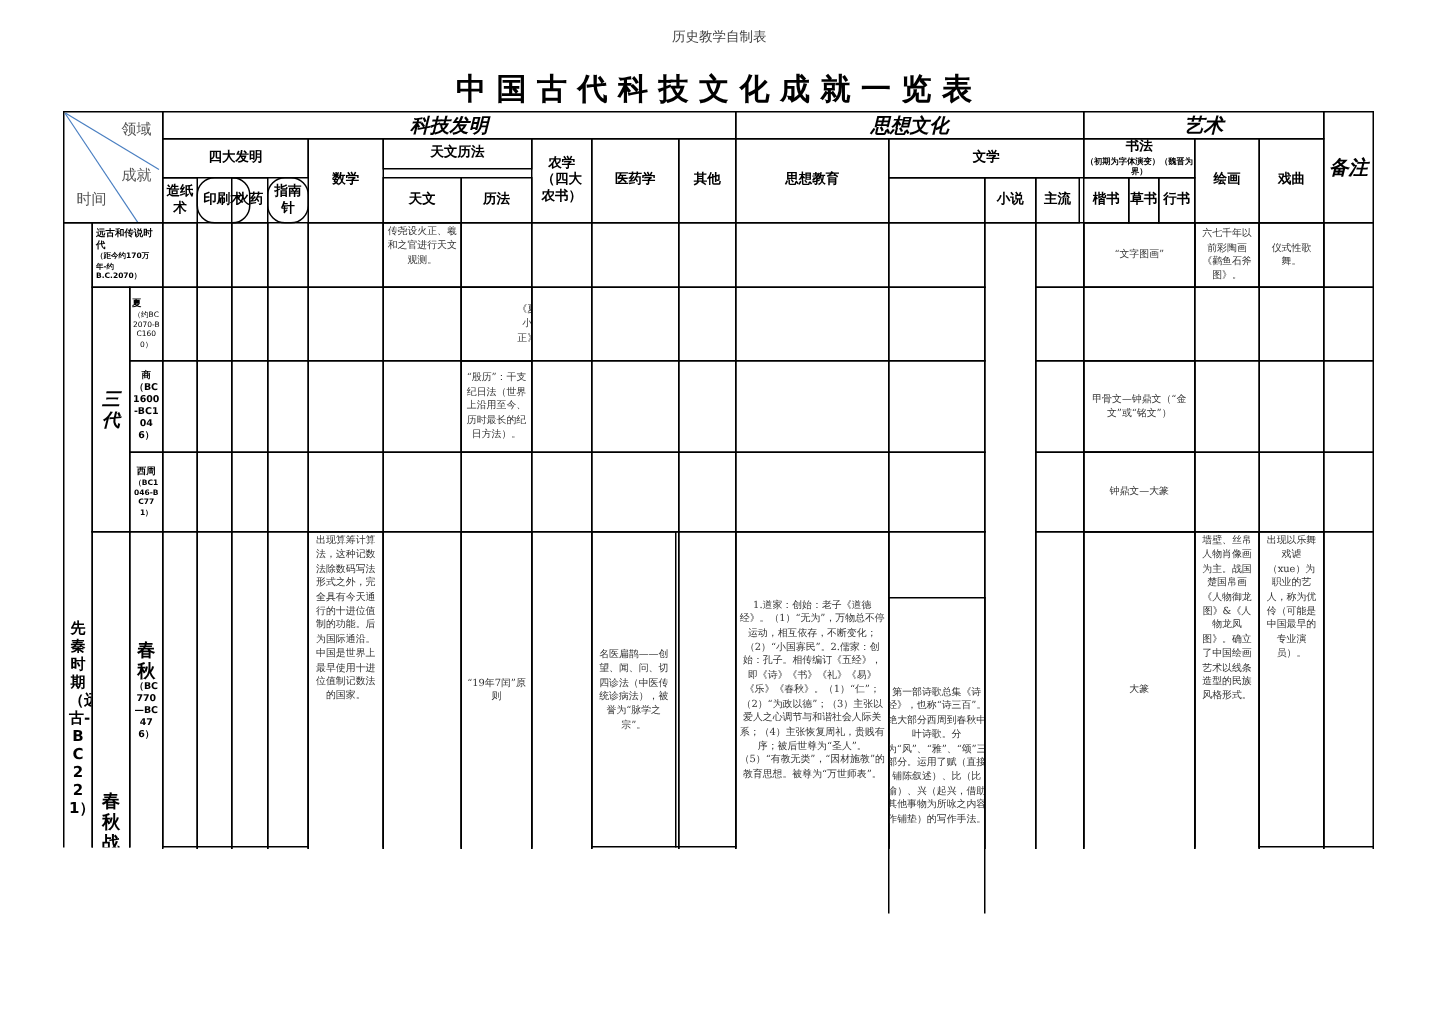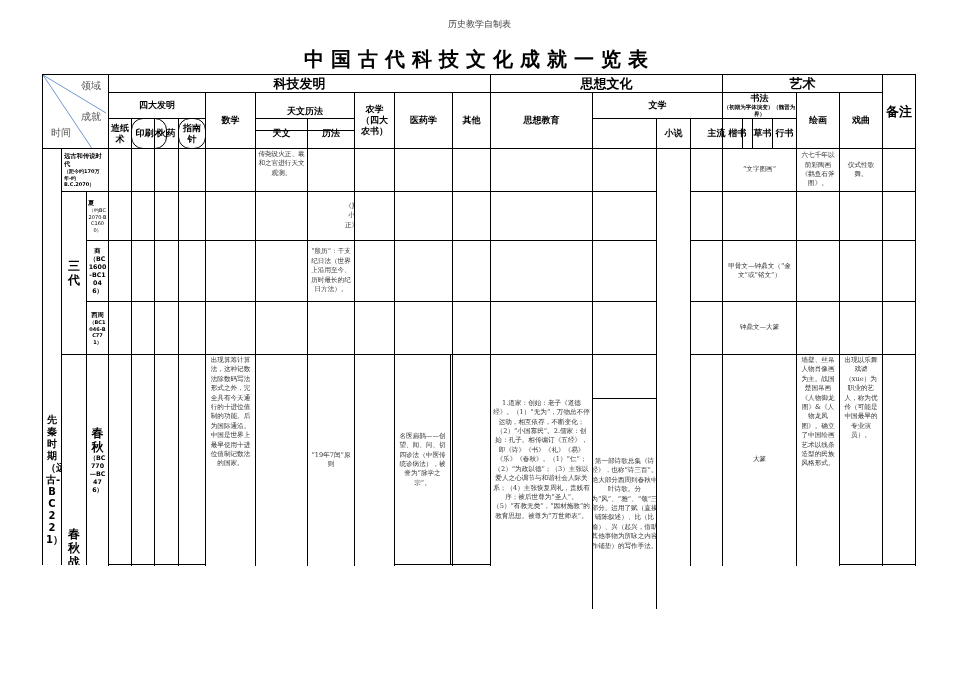--- a/index.html
+++ b/index.html
@@ -1,20 +1,20 @@
 <!DOCTYPE html>
 <html><head>
 <meta charset="utf-8">
 <style>
   html, body { margin:0; padding:0; background:#ffffff; }
   body { width:959px; height:678px; position:relative; overflow:hidden; font-family:"DejaVu Serif", serif; color:#000; }
   .page-header { position:absolute; top:18px; left:0; width:959px; text-align:center; font-size:9px; color:#444; }
   .doc-title { position:absolute; top:46px; left:0; width:959px; text-align:center; font-size:20px; font-weight:bold; letter-spacing:7px; font-family:"DejaVu Sans", sans-serif; }
   .cell { position:absolute; box-sizing:border-box; border:1px solid #000; display:flex; align-items:center; justify-content:center; text-align:center; overflow:hidden; }
-  .h-big { font-size:13px; font-weight:bold; font-family:"DejaVu Sans", sans-serif; }
+  .h-big { font-size:13px; font-weight:bold; font-family:"DejaVu Sans", sans-serif;font-style:italic; }
   .h-mid { font-size:9px; font-weight:bold; font-family:"DejaVu Sans", sans-serif; line-height:11px; }
   .h-small { font-size:5.5px; font-weight:bold; }
   .body-txt { font-size:6.6px; line-height:9.4px; color:#333; padding:1px 2px; }
   .era { font-size:6.3px; font-weight:bold; line-height:8px; font-family:"DejaVu Sans", sans-serif; }
   .era-sm { font-size:5px; line-height:6.5px; }
   .vert-big { font-size:12px; font-weight:bold; font-family:"DejaVu Sans", sans-serif; line-height:14px; }
   .noborder-b { border-bottom:none; }
   .diag-label { position:absolute; font-size:10px; color:#555; }
   svg.diag { position:absolute; left:0; top:0; }
 </style>
@@ -36,51 +36,51 @@
     <span class="diag-label" style="left:8px;top:51px;">时间</span>
   </div>
 
   <div class="cell h-big" style="left:108px;top:74px;width:383px;height:19px;">科技发明</div>
   <div class="cell h-big" style="left:490px;top:74px;width:233px;height:19px;">思想文化</div>
   <div class="cell h-big" style="left:722px;top:74px;width:161px;height:19px;">艺术</div>
   <div class="cell h-big" style="left:882px;top:74px;width:34px;height:75px;">备注</div>
 
   <div class="cell h-mid" style="left:108px;top:92px;width:98px;height:27px;">四大发明</div>
   <div class="cell h-mid" style="left:205px;top:92px;width:51px;height:57px;">数学</div>
-  <div class="cell h-mid" style="left:255px;top:92px;width:100px;height:39px;">天文历法</div>
+  <div class="cell h-mid" style="left:255px;top:92px;width:100px;height:21px;">天文历法</div>
   <div class="cell h-mid" style="left:354px;top:92px;width:41px;height:57px;padding:0 4px;">农学（四大农书）</div>
   <div class="cell h-mid" style="left:394px;top:92px;width:59px;height:57px;">医药学</div>
   <div class="cell h-mid" style="left:452px;top:92px;width:39px;height:57px;">其他</div>
   <div class="cell h-mid" style="left:490px;top:92px;width:103px;height:57px;">思想教育</div>
   <div class="cell h-mid" style="left:592px;top:92px;width:131px;height:27px;">文学</div>
   <div class="cell" style="left:722px;top:92px;width:75px;height:27px;flex-direction:column;">
     <span class="h-mid">书法</span>
     <span class="h-small">（初期为字体演变）（魏晋为界）</span>
   </div>
   <div class="cell h-mid" style="left:796px;top:92px;width:44px;height:57px;">绘画</div>
   <div class="cell h-mid" style="left:839px;top:92px;width:44px;height:57px;">戏曲</div>
 
   <div class="cell h-mid" style="left:108px;top:118px;width:24px;height:31px;">造纸术</div>
   <div class="cell h-mid" style="left:131px;top:118px;width:36px;height:31px;border-radius:12px;">印刷术</div>
   <div class="cell h-mid" style="left:154px;top:118px;width:25px;height:31px;">火药</div>
   <div class="cell h-mid" style="left:178px;top:118px;width:28px;height:31px;border-radius:12px;">指南针</div>
   <div class="cell h-mid" style="left:255px;top:118px;width:53px;height:31px;">天文</div>
   <div class="cell h-mid" style="left:307px;top:118px;width:48px;height:31px;">历法</div>
   <div class="cell h-mid" style="left:592px;top:118px;width:65px;height:31px;"></div>
   <div class="cell h-mid" style="left:656px;top:118px;width:35px;height:31px;">小说</div>
-  <div class="cell h-mid" style="left:690px;top:118px;width:53px;height:31px;">主流</div>
+  <div class="cell h-mid" style="left:690px;top:118px;width:30px;height:31px;">主流</div>
   <div class="cell h-mid" style="left:722px;top:118px;width:31px;height:31px;">楷书</div>
   <div class="cell h-mid" style="left:752px;top:118px;width:21px;height:31px;">草书</div>
   <div class="cell h-mid" style="left:772px;top:118px;width:25px;height:31px;">行书</div>
 
   <div class="cell noborder-b" style="left:42px;top:148px;width:20px;height:417px;border-bottom:none;align-items:flex-start;padding-top:265px;">
     <span class="vert-big" style="font-size:10px;line-height:12px;width:12px;word-break:break-all;">先秦时期（远古-BC221）</span>
   </div>
   <div class="cell" style="left:61px;top:191px;width:26px;height:164px;">
-    <span class="vert-big" style="width:14px;">三代</span>
+    <span class="vert-big" style="width:14px;font-style:italic;">三代</span>
   </div>
   <div class="cell" style="left:61px;top:354px;width:26px;height:211px;border-bottom:none;align-items:flex-end;">
     <span class="vert-big" style="width:14px;margin-bottom:-4px;">春秋战</span>
   </div>
 
   <div class="cell" style="left:61px;top:148px;width:48px;height:44px;flex-direction:column;align-items:flex-start;text-align:left;padding:2px;">
     <span class="era">远古和传说时代</span>
     <span class="era era-sm">（距今约170万年-约B.C.2070）</span>
   </div>
 

